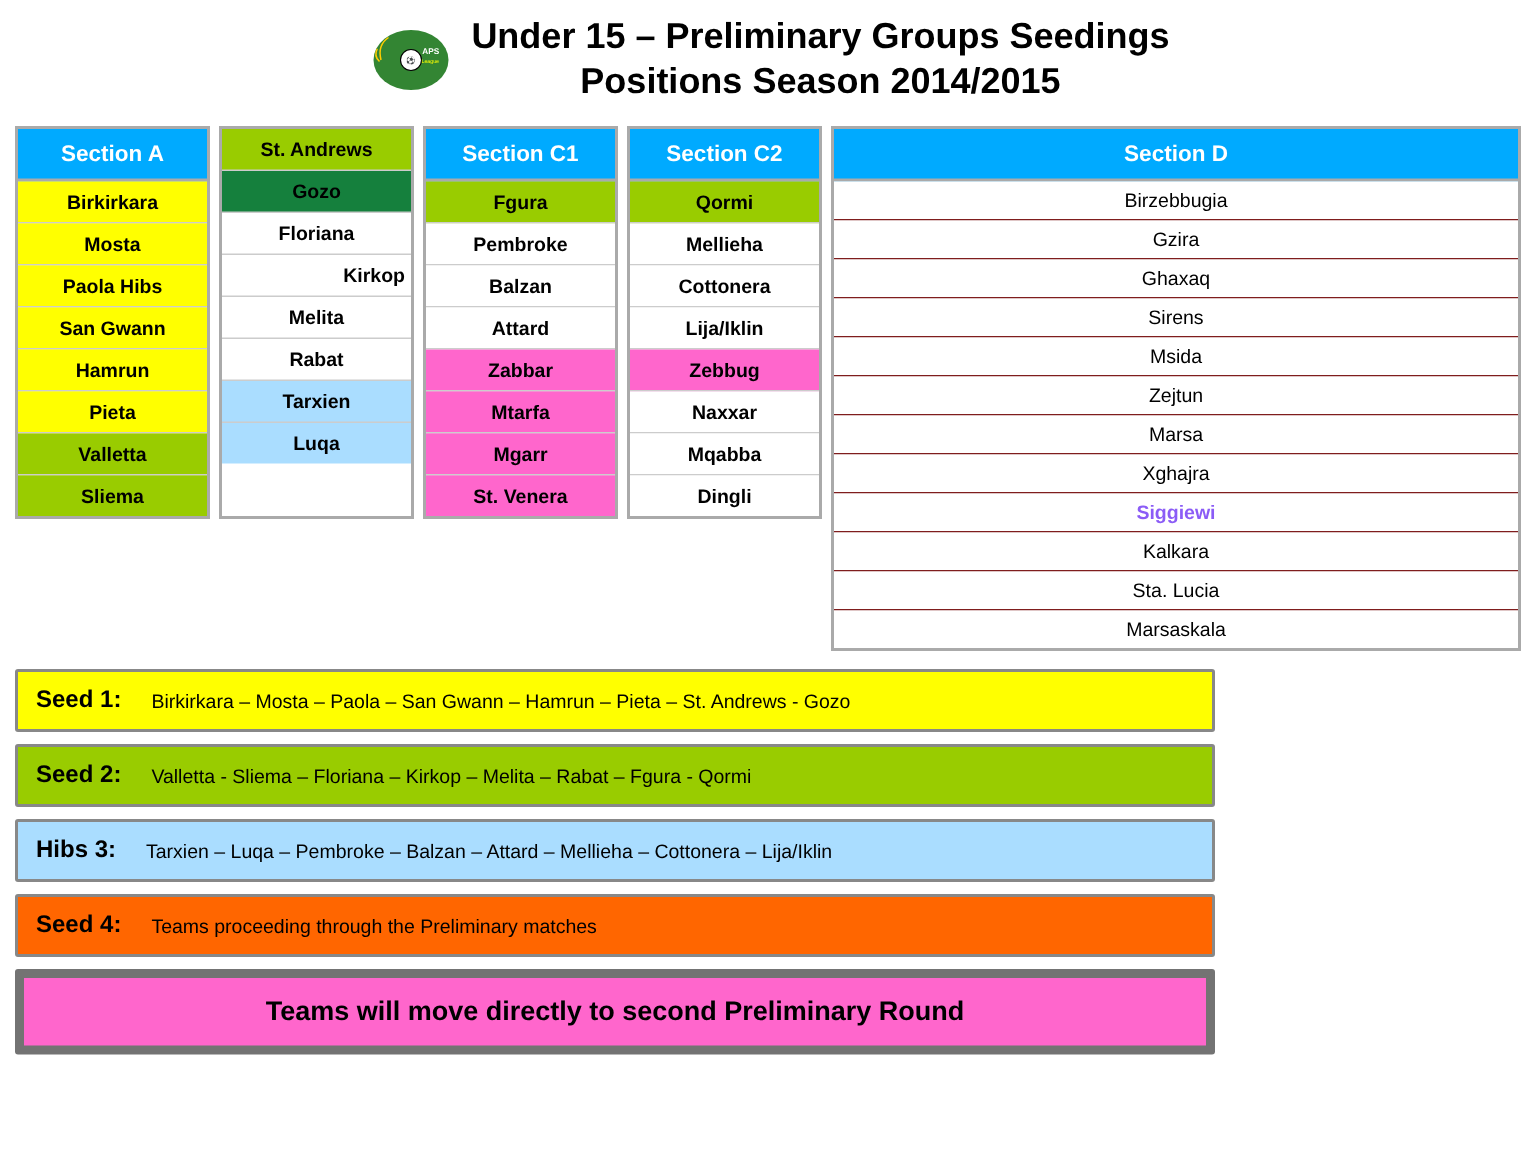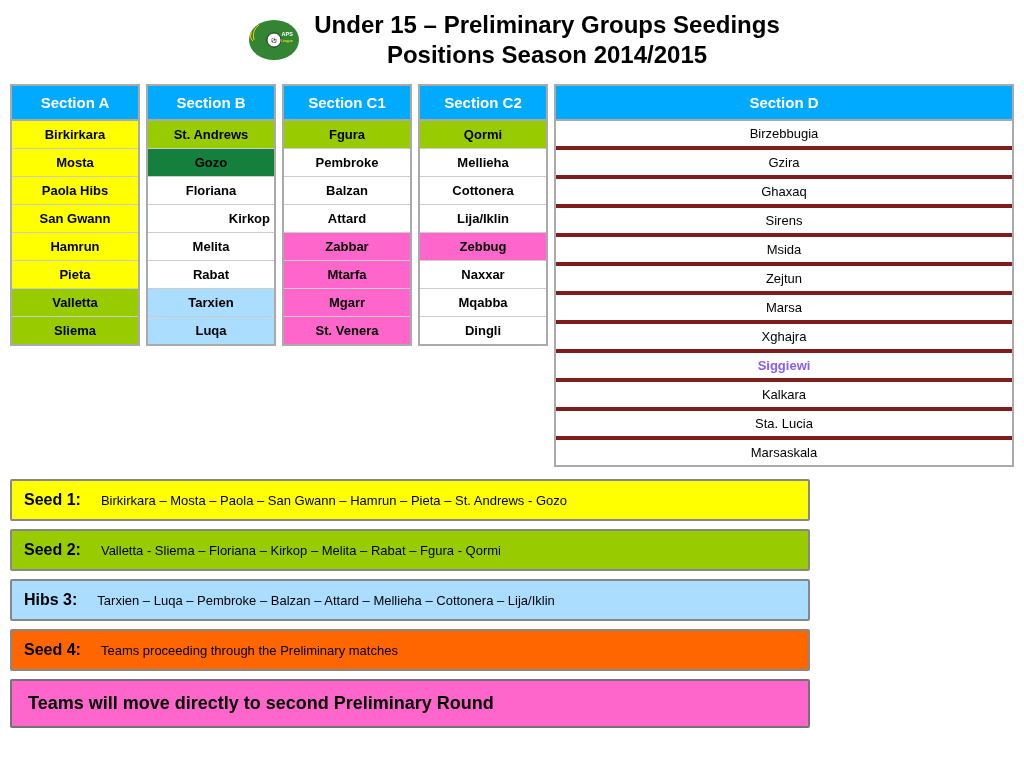--- a/index.html
+++ b/index.html
@@ -83,21 +83,21 @@
       font-size: 15px;
       text-align: center;
       padding: 8px 4px;
       border-bottom: 2px solid #aaa;
     }
     .section-d-cell {
       text-align: center;
       padding: 5px 4px;
       font-size: 13px;
       font-weight: normal;
-      border-bottom: 4px solid #7f1d1d;
+      border-bottom: 1px solid #7f1d1d;
       background: #fff;
     }
     .section-d-cell.red-text {
       color: #8b5cf6;
       font-weight: bold;
     }
     .section-d-cell:last-child {
       border-bottom: none;
     }
     .seed-row {
@@ -114,25 +114,26 @@
       white-space: nowrap;
       min-width: 75px;
     }
     .seed-text {
       font-size: 13px;
       padding: 10px 8px;
     }
 
     .bottom-banner {
       background: #ff66cc;
-      border: 2px solid #737373;
+      border: 6px solid #737373;
       border-radius: 2px;
       padding: 12px 16px;
       font-size: 18px;
       font-weight: bold;
+      text-align: center;
       width: 800px;
       margin-top: 4px;
       color: #000;
     }
 
     .bottom-section {
       display: flex;
       gap: 6px;
     }
     .left-bottom {
@@ -167,21 +168,20 @@
         <div class="cell" style="background: rgb(255, 255, 0);">Birkirkara</div>
         <div class="cell" style="background: rgb(255, 255, 0); text-align: center;">Mosta</div>
         <div class="cell" style="background: rgb(255, 255, 0);">Paola Hibs</div>
         <div class="cell" style="background: rgb(255, 255, 0);">San Gwann</div>
         <div class="cell" style="background: rgb(255, 255, 0);">Hamrun</div>
         <div class="cell" style="background: rgb(255, 255, 0);">Pieta</div>
         <div class="cell" style="background: rgb(153, 204, 0);">Valletta</div>
         <div class="cell" style="background: rgb(153, 204, 0);">Sliema</div>
       </div>
       <div class="section-col">
-        <div class="section-header">Section B</div>
         <div class="cell" style="background: rgb(153, 204, 0);">St. Andrews</div>
         <div class="cell" style="background: #15803d;">Gozo</div>
         <div class="cell" style="background: rgb(255, 255, 255);">Floriana</div>
         <div class="cell" style="background: rgb(255, 255, 255); text-align: right;">Kirkop</div>
         <div class="cell" style="background: rgb(255, 255, 255);">Melita</div>
         <div class="cell" style="background: rgb(255, 255, 255);">Rabat</div>
         <div class="cell" style="background: rgb(170, 221, 255);">Tarxien</div>
         <div class="cell" style="background: rgb(170, 221, 255);">Luqa</div>
       </div>
       <div class="section-col">

